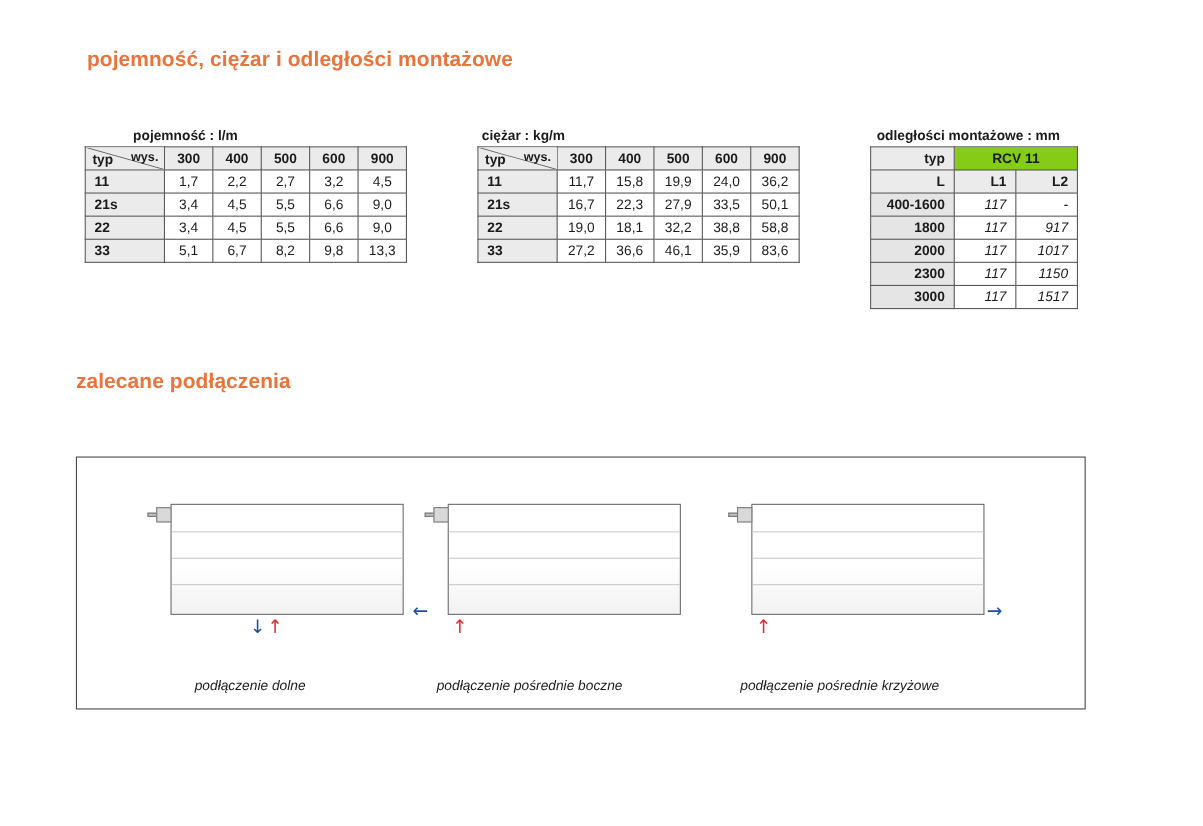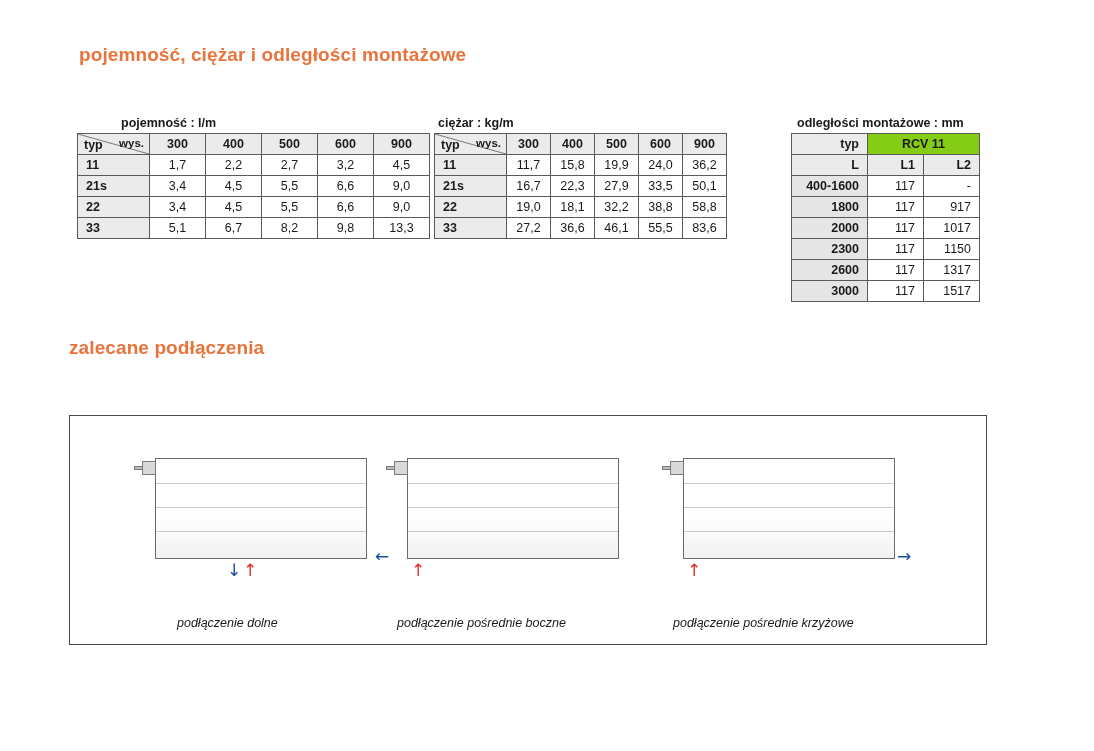--- a/index.html
+++ b/index.html
@@ -80,21 +80,21 @@
     position: absolute;
     left: 6px; bottom: 1px;
     font-size: 12.5px;
     font-weight: bold;
   }
 
   
   #cap-caption { left: 81px; top: 116px; padding-left: 40px; }
   #cap-table   { left: 77px; top: 133px; }
   #cap-table .rowhead { width: 56px; }
-  #cap-table td.numcell { width: 56px; }
+  #cap-table td.numcell { width: 44px; }
 
   
   #wt-caption { left: 438px; top: 116px; }
   #wt-table   { left: 434px; top: 133px; }
   #wt-table .rowhead { width: 56px; }
   #wt-table td.numcell { width: 44px; }
 
   
   #mt-caption { left: 797px; top: 116px; }
   #mt-table   { left: 791px; top: 133px; }
@@ -121,20 +121,21 @@
     background: #ebebeb;
     font-weight: bold;
     text-align: right;
     padding-right: 8px;
     width: 56px;
   }
   #mt-table .val {
     text-align: right;
     padding-right: 8px;
     width: 56px;
+    font-style: italic;
   }
 
   
   #panel {
     position: absolute;
     left: 69px; top: 415px;
     width: 918px; height: 230px;
     border: 1px solid #4a4a4a;
     background: #ffffff;
   }
@@ -312,21 +313,21 @@
     <td class="numcell">18,1</td>
     <td class="numcell">32,2</td>
     <td class="numcell">38,8</td>
     <td class="numcell">58,8</td>
   </tr>
   <tr>
     <td class="rowhead">33</td>
     <td class="numcell">27,2</td>
     <td class="numcell">36,6</td>
     <td class="numcell">46,1</td>
-    <td class="numcell">55,5</td>
+    <td class="numcell">35,9</td>
     <td class="numcell">83,6</td>
   </tr>
 </tbody>
   </table>
 
 <div class="table-caption" id="mt-caption">odległości montażowe : mm</div>
 <table class="grid" id="mt-table">
   <tbody>
       <tr>
     <td class="hdr-typ">typ</td>
@@ -349,25 +350,20 @@
   </tr>
   <tr>
     <td class="lbl">2000</td>
     <td class="val">117</td>
     <td class="val">1017</td>
   </tr>
   <tr>
     <td class="lbl">2300</td>
     <td class="val">117</td>
     <td class="val">1150</td>
-  </tr>
-  <tr>
-    <td class="lbl">2600</td>
-    <td class="val">117</td>
-    <td class="val">1317</td>
   </tr>
   <tr>
     <td class="lbl">3000</td>
     <td class="val">117</td>
     <td class="val">1517</td>
   </tr>
 </tbody>
   </table>
 
 <div id="panel">

